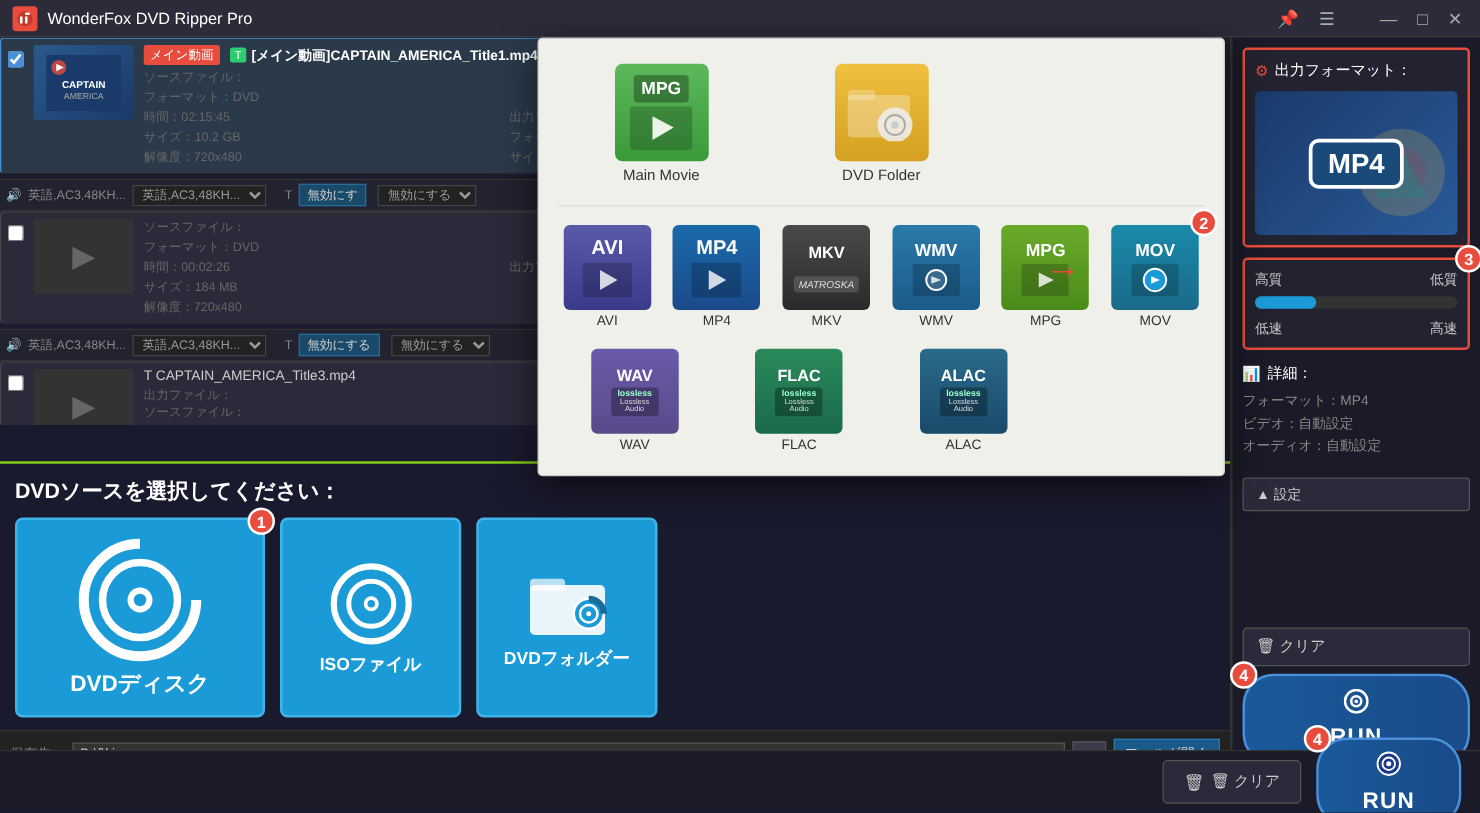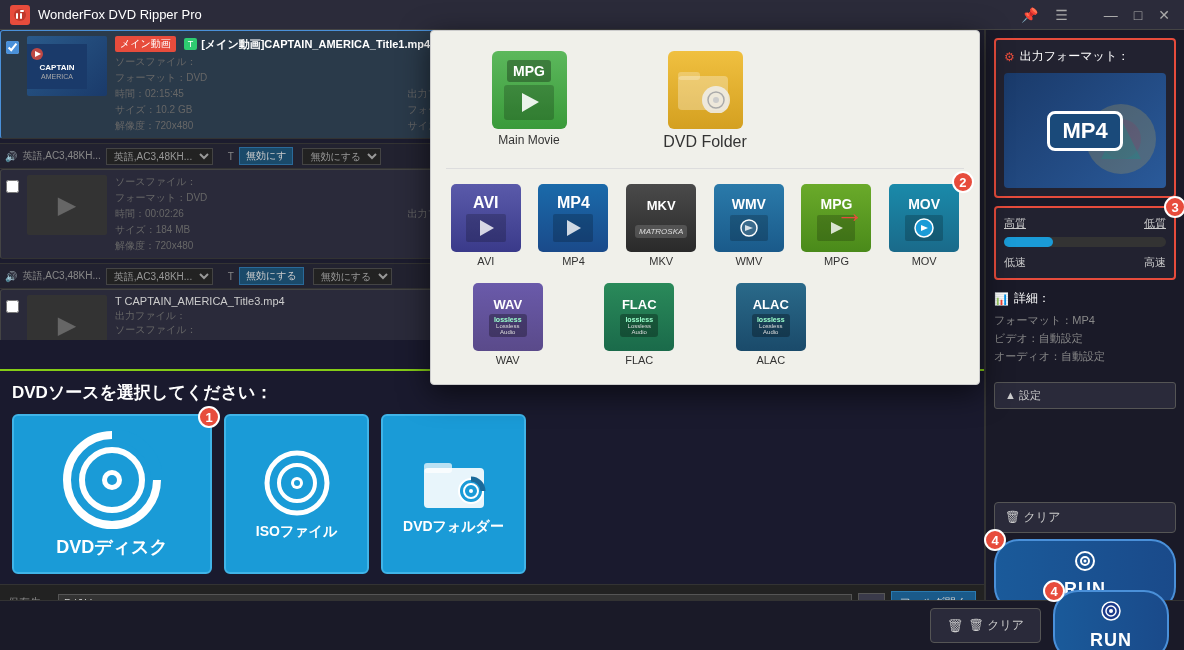--- a/index.html
+++ b/index.html
@@ -47,20 +47,21 @@
       border-color: #4a90d9;
     }
     .track-thumb {
       width: 80px;
       height: 60px;
       background: #333;
       border-radius: 2px;
       flex-shrink: 0;
       display: flex;
       align-items: center;
+      justify-content: center;
       overflow: hidden;
       position: relative;
     }
     .track-info {
       flex: 1;
       font-size: 11px;
       color: #aaa;
     }
 
     .track-checkbox {
@@ -524,21 +525,21 @@
             <circle cx="40" cy="40" r="35" fill="#f0c040" opacity="0.5"></circle>
             <circle cx="40" cy="40" r="20" fill="#e74c3c" opacity="0.4"></circle>
             <polygon points="20,60 40,20 60,60" fill="#2ecc71" opacity="0.5"></polygon>
           </svg>
         </div>
         <div style="background:#1a4a7a;border:3px solid #fff;border-radius:8px;padding:4px 12px;color:#fff;font-size:22px;font-weight:bold;z-index:2;">MP4</div>
       </div>
     </div>
 
     <div style="border:2px solid #e74c3c;border-radius:4px;padding:8px;background:#222230;position:relative;">
-      <div style="display:flex;justify-content:space-between;font-size:11px;color:#ccc;margin-bottom:6px;text-decoration:underline;">
+      <div style="display:flex;justify-content:space-between;font-size:11px;color:#ccc;margin-bottom:6px;">
         <span>高質</span>
         <span>低質</span>
       </div>
       <div style="height:10px;background:#333;border-radius:5px;position:relative;margin-bottom:8px;cursor:pointer;">
         <div style="height:100%;background:#1a9bd7;border-radius:5px;width:30%;"></div>
       </div>
       <div style="display:flex;justify-content:space-between;font-size:11px;color:#ccc;">
         <span>低速</span>
         <span>高速</span>
       </div>
@@ -602,21 +603,21 @@
       <div style="width:75px;height:78px;background:linear-gradient(to bottom,#f0c040,#d4a020);border-radius:6px;display:flex;align-items:center;justify-content:center;margin-bottom:4px;">
         <svg width="55" height="45" viewBox="0 0 55 45">
           <rect x="0" y="8" width="50" height="34" rx="4" fill="rgba(255,255,255,0.3)"></rect>
           <rect x="0" y="4" width="22" height="8" rx="3" fill="rgba(255,255,255,0.25)"></rect>
 
           <circle cx="38" cy="32" r="14" fill="#eee" opacity="0.85"></circle>
           <circle cx="38" cy="32" r="8" fill="none" stroke="#aaa" stroke-width="1.5"></circle>
           <circle cx="38" cy="32" r="3" fill="#ccc"></circle>
         </svg>
       </div>
-      <span style="font-size:16px;color:#333;font-weight:500;">DVD Folder</span>
+      <span style="font-size:12px;color:#333;font-weight:500;">DVD Folder</span>
     </div>
   </div>
 
   <div style="display:grid;grid-template-columns:repeat(6,1fr);gap:8px;margin-bottom:10px;">
 
     <div class="format-item" style="display:flex;flex-direction:column;align-items:center;cursor:pointer;padding:3px;">
       <div style="width:70px;height:68px;background:linear-gradient(to bottom,#5a5aaa,#3a3a8a);border-radius:5px;display:flex;flex-direction:column;align-items:center;justify-content:center;margin-bottom:3px;">
         <span style="color:#fff;font-size:16px;font-weight:bold;">AVI</span>
         <svg width="40" height="28" viewBox="0 0 40 28" style="margin-top:2px;">
           <rect width="40" height="28" fill="rgba(0,0,0,0.2)" rx="2"></rect>

